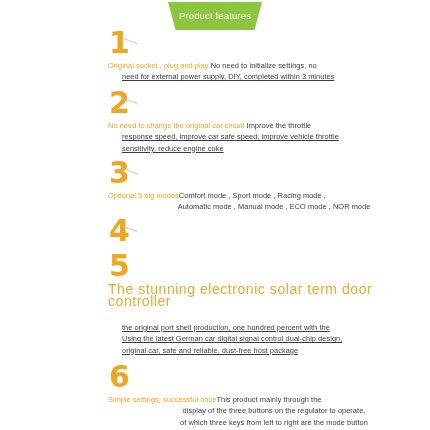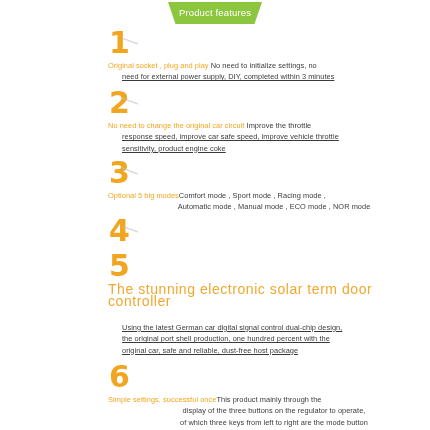--- a/index.html
+++ b/index.html
@@ -29,21 +29,21 @@
     left: 0;
     top: 2px;
     width: 430px;
     height: 26px;
     display: flex;
     justify-content: center;
   }
   .banner {
     position: relative;
     width: 94px;
-    height: 22px;
+    height: 28px;
     background: #8cc63f;
     -webkit-clip-path: polygon(0% 0%, 100% 0%, 92% 100%, 8% 100%);
     clip-path: polygon(0% 0%, 100% 0%, 92% 100%, 8% 100%);
     display: flex;
     align-items: center;
     justify-content: center;
   }
   .banner-text {
     color: #ffffff;
     font-size: 9.5px;
@@ -140,42 +140,42 @@
         <p><span class="lead">Original socket , plug and play</span> <span>No need to initialize settings, no</span></p>
         <p class="indent-1">need for external power supply, DIY, completed within 3 minutes</p>
       </div>
     </div>
 
     <div class="feature f2">
       <span class="numeral has-swoosh">2</span>
       <div class="body">
         <p><span class="lead">No need to change the original car circuit</span> <span>Improve the throttle</span></p>
         <p class="indent-1">response speed, improve car safe speed, improve vehicle throttle</p>
-        <p class="indent-1">sensitivity, product engine coke</p>
+        <p class="indent-1">sensitivity, reduce engine coke</p>
       </div>
     </div>
 
     <div class="feature f3">
       <span class="numeral has-swoosh">3</span>
       <div class="body">
         <p><span class="lead">Optional 5 big modes</span><span>Comfort mode , Sport mode , Racing mode ,</span></p>
         <p class="indent-2">Automatic mode , Manual mode , ECO mode , NOR mode</p>
       </div>
     </div>
 
     <div class="feature f4">
       <span class="numeral has-swoosh">4</span>
     </div>
 
     <div class="feature f5">
       <span class="numeral">5</span>
       <div class="body">
         <span class="lead-block">The stunning electronic solar term door controller</span>
+        <p class="indent-1">the original port shell production, one hundred percent with the</p>
         <p class="indent-1">Using the latest German car digital signal control dual-chip design,</p>
-        <p class="indent-1">the original port shell production, one hundred percent with the</p>
         <p class="indent-1">original car, safe and reliable, dust-free host package</p>
       </div>
     </div>
 
     <div class="feature f6">
       <span class="numeral">6</span>
       <div class="body">
         <p><span class="lead">Simple settings, successful once</span><span>This product mainly through the</span></p>
         <p class="indent-2">display of the three buttons on the regulator to operate,</p>
         <p class="indent-2">of which three keys from left to right are the mode button</p>

